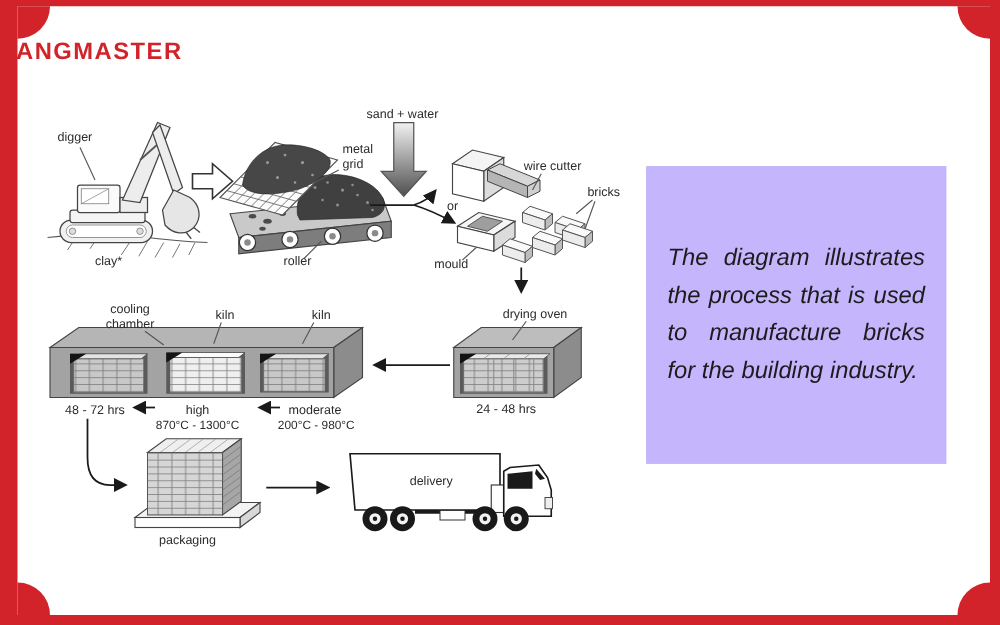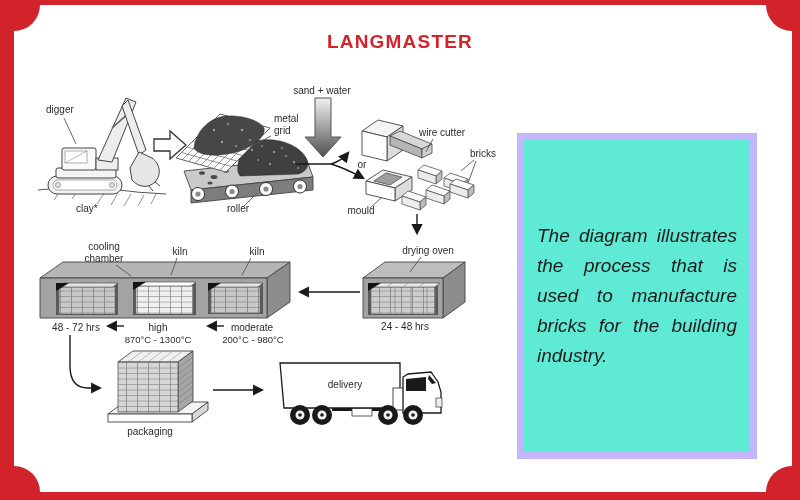--- a/index.html
+++ b/index.html
@@ -4,25 +4,25 @@
 <style>
   html,body{margin:0;padding:0;}
   body{width:800px;height:500px;overflow:hidden;font-family:"Liberation Sans",sans-serif;}
   .frame{position:relative;width:800px;height:500px;background:#d2232a;}
   .panel{position:absolute;left:14px;top:5px;right:8px;bottom:8px;background:#ffffff;}
   .corner{position:absolute;width:26px;height:26px;background:#d2232a;}
   .corner.tl{left:0;top:0;border-bottom-right-radius:100%;}
   .corner.tr{right:0;top:0;border-bottom-left-radius:100%;}
   .corner.bl{left:0;bottom:0;border-top-right-radius:100%;}
   .corner.br{right:0;bottom:0;border-top-left-radius:100%;}
-  .brand{position:absolute;left:0;top:31px;width:800px;text-align:center;
+  .brand{position:absolute;left:0;top:31px;width:800px;text-align:left;
          color:#d2232a;font-weight:800;font-size:19px;letter-spacing:1.2px;}
   .diagram-svg{position:absolute;left:0;top:0;width:800px;height:500px;}
-  .descbox{position:absolute;left:517px;top:133px;width:240px;height:326px;
-           border:7px solid #c4b5fd;box-sizing:border-box;background:#5eead4;
+  .descbox{position:absolute;left:517px;top:133px;width:240px;height:238px;
+           border:4px solid #c4b5fd;box-sizing:border-box;background:#c4b5fd;
            display:flex;align-items:center;}
   .descbox p{margin:0;padding:0 13px;font-style:italic;font-size:19px;
              line-height:30px;color:#1c1c1c;text-align:justify;}
   svg text{font-family:"Liberation Sans",sans-serif;font-size:10px;fill:#2b2b2b;}
   svg text.sm{font-size:9.5px;}
 </style>
 </head>
 <body>
 
 <div class="frame">

